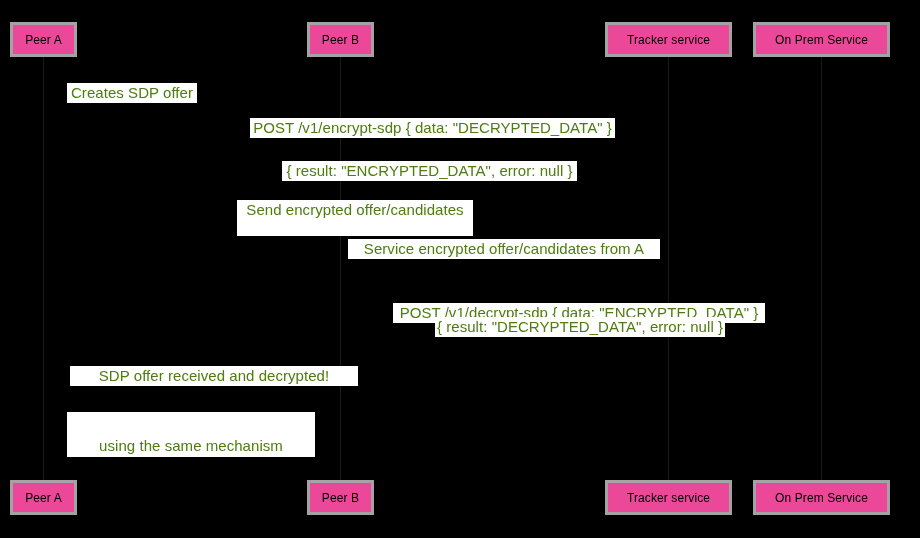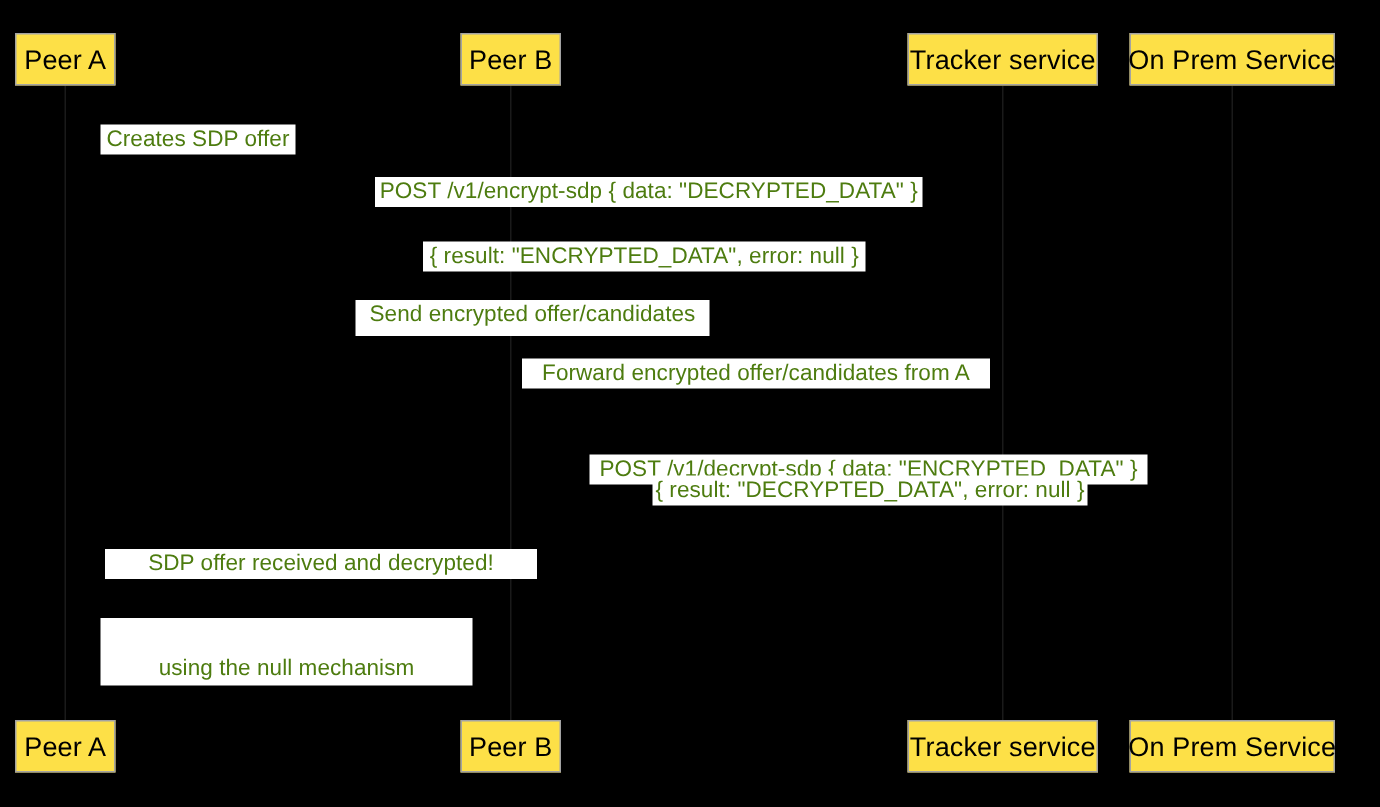--- a/index.html
+++ b/index.html
@@ -20,25 +20,25 @@
     left: 0;
     top: 0;
     width: 920px;
     height: 538px;
     background: #000000;
   }
 
   
   .participant {
     position: absolute;
-    background: #fde047;
+    background: #ec4899;
     color: #000000;
-    border: 1px solid #a3a3a3;
+    border: 3px solid #a3a3a3;
     box-sizing: border-box;
-    font-size: 18px;
+    font-size: 12px;
     line-height: 1;
     display: flex;
     align-items: center;
     justify-content: center;
     white-space: nowrap;
     letter-spacing: 0.1px;
   }
 
   
   .lifeline {
@@ -81,33 +81,33 @@
   <div class="participant" style="left:307px; top:22px; width:67px; height:35px;">Peer B</div>
   <div class="participant" style="left:605px; top:22px; width:127px; height:35px;">Tracker service</div>
   <div class="participant" style="left:753px; top:22px; width:137px; height:35px;">On Prem Service</div>
 
   <div class="msg" style="left:67px; top:83px; width:130px; height:20px;">Creates SDP offer</div>
 
   <div class="msg" style="left:250px; top:118px; width:365px; height:20px;">POST /v1/encrypt-sdp { data: "DECRYPTED_DATA" }</div>
 
   <div class="msg" style="left:282px; top:161px; width:295px; height:20px;">{ result: "ENCRYPTED_DATA", error: null }</div>
 
-  <div class="msg" style="left:237px; top:200px; width:236px; height:24px;">Send encrypted offer/candidates</div>
+  <div class="msg" style="left:237px; top:200px; width:236px; height:36px;">Send encrypted offer/candidates</div>
 
-  <div class="msg" style="left:348px; top:239px; width:312px; height:20px;">Forward encrypted offer/candidates from A</div>
+  <div class="msg" style="left:348px; top:239px; width:312px; height:20px;">Service encrypted offer/candidates from A</div>
 
   <div class="msg" style="left:393px; top:278px; width:372px; height:20px;margin-top:25px;">POST /v1/decrypt-sdp { data: "ENCRYPTED_DATA" }</div>
 
   <div class="msg" style="left:435px; top:317px; width:290px; height:20px;">{ result: "DECRYPTED_DATA", error: null }</div>
 
   <div class="msg" style="left:70px; top:366px; width:288px; height:20px;">SDP offer received and decrypted!</div>
 
   <div class="msg two-line" style="left:67px; top:412px; width:248px; height:45px; padding-top:2px;">
     <br>
-    <span>using the null mechanism</span>
+    <span>using the same mechanism</span>
   </div>
 
   <div class="participant" style="left:10px; top:480px; width:67px; height:35px;">Peer A</div>
   <div class="participant" style="left:307px; top:480px; width:67px; height:35px;">Peer B</div>
   <div class="participant" style="left:605px; top:480px; width:127px; height:35px;">Tracker service</div>
   <div class="participant" style="left:753px; top:480px; width:137px; height:35px;">On Prem Service</div>
 
 </div>
 
 </body></html>

